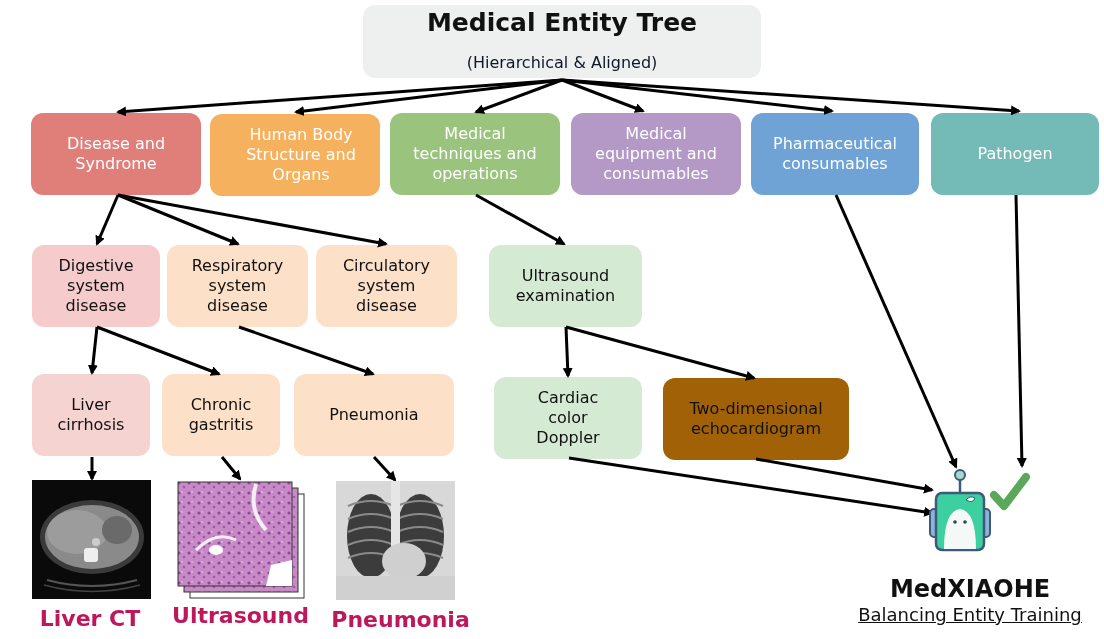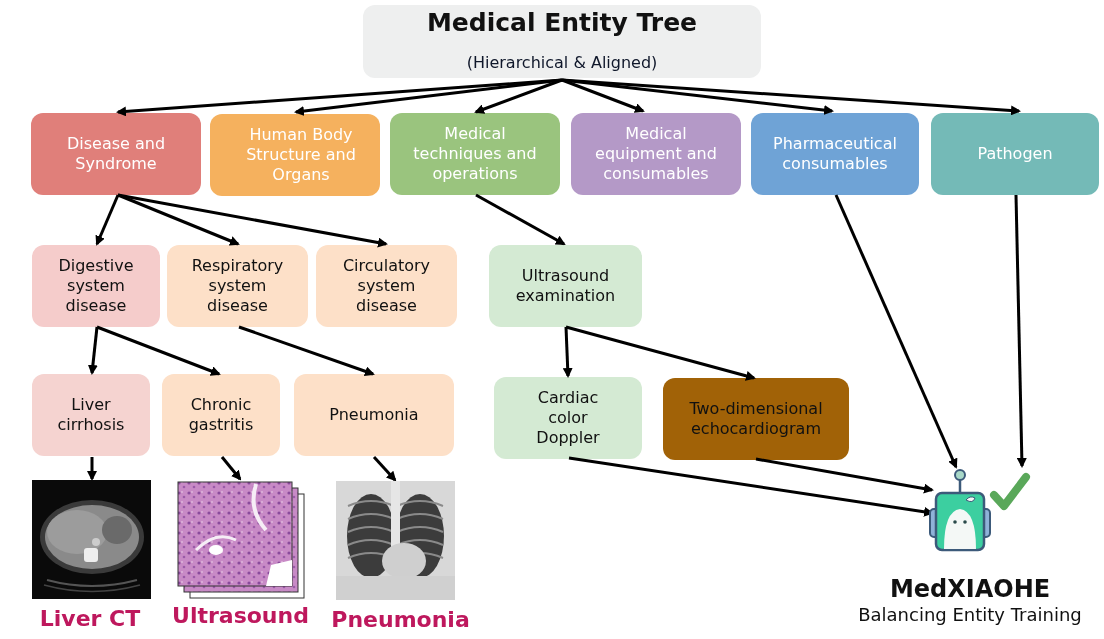--- a/index.html
+++ b/index.html
@@ -12,21 +12,21 @@
           font-size: 16px; line-height: 20px; padding: 4px 6px; white-space: pre-line; }
   .root { background: #eeefef; border-radius: 12px; flex-direction: column; }
   .root .t1 { font-weight: bold; font-size: 25px; line-height: 30px; color: #111; }
   .root .t2 { font-size: 16px; line-height: 26px; color: #0f172a; }
   .l1 { color: #ffffff; }
   .l2, .l3 { color: #111111; }
   .img { position: absolute; }
   .caption { position: absolute; font-weight: bold; font-size: 22px; color: #be185d; text-align: center; }
   .brand { position: absolute; text-align: center; color: #111; }
   .brand .name { font-weight: bold; font-size: 24px; line-height: 28px; }
-  .brand .sub { font-size: 18px; line-height: 24px; }
+  .brand .sub { font-size: 18px; line-height: 24px; text-decoration: underline; }
 </style>
 </head>
 <body>
 
 <div id="stage">
 
   <div class="node root" style="left:363px; top:5px; width:398px; height:73px;gap:12px;">
     <div class="t1">Medical Entity Tree</div>
     <div class="t2">(Hierarchical &amp; Aligned)</div>
   </div>

